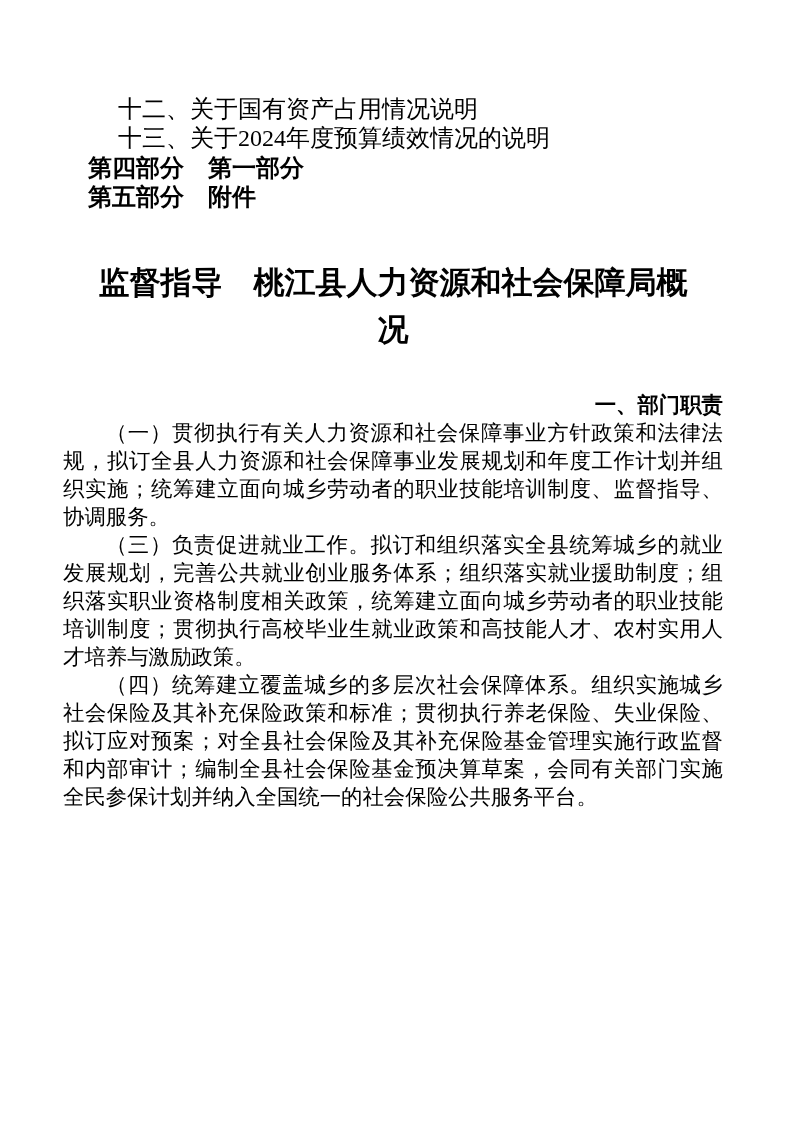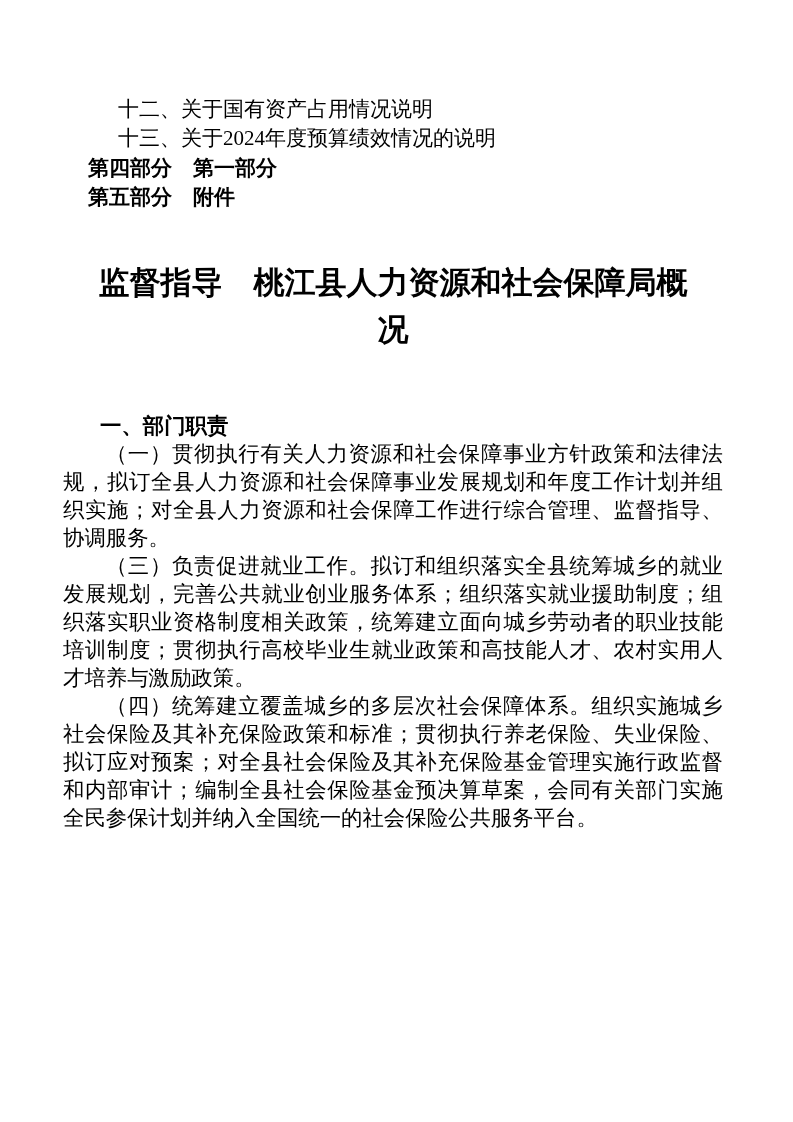--- a/index.html
+++ b/index.html
@@ -11,21 +11,21 @@
     font-family: "Liberation Serif", "DejaVu Serif", serif;
     overflow: hidden;
   }
   .page {
     width: 793px;
     height: 1122px;
     padding: 95px 70px 0 63px;
     background: #ffffff;
   }
   .toc-block {
-    font-size: 21px;
+    font-size: 24px;
     line-height: 29px;
   }
   .toc-item {
     padding-left: 55px;
     font-weight: normal;
   }
   .toc-part {
     padding-left: 25px;
     font-weight: bold;
     font-family: "Liberation Sans", "DejaVu Sans", sans-serif;
@@ -33,26 +33,27 @@
   .doc-title {
     width: 596px;
     margin: 48px auto 0 auto;
     font-size: 31px;
     line-height: 47px;
     font-weight: bold;
     text-align: center;
     font-family: "Liberation Serif", "DejaVu Serif", serif;
   }
   .section-heading {
-    margin-top: 59px;
+    margin-top: 38px;
     padding-left: 37px;
     font-size: 21.4px;
     line-height: 28px;
     font-weight: bold;
     font-family: Liberation Serif, serif;
+    text-align: right;
   }
   .body-para {
     font-size: 21.4px;
     line-height: 28px;
     text-indent: 2em;
     text-align: justify;
   }
 </style>
 </head>
 <body>
@@ -64,18 +65,18 @@
     <div class="toc-item">十三、关于2024年度预算绩效情况的说明</div>
     <div class="toc-part">第四部分　第一部分</div>
     <div class="toc-part">第五部分　附件</div>
   </div>
 
   <h1 class="doc-title">监督指导　桃江县人力资源和社会保障局概况</h1>
 
   <h2 class="section-heading">一、部门职责</h2>
 
   <div>
-    <p class="body-para">（一）贯彻执行有关人力资源和社会保障事业方针政策和法律法规，拟订全县人力资源和社会保障事业发展规划和年度工作计划并组织实施；对全县人力资源和社会保障工作进行综合管理、监督指导、协调服务。</p>
+    <p class="body-para">（一）贯彻执行有关人力资源和社会保障事业方针政策和法律法规，拟订全县人力资源和社会保障事业发展规划和年度工作计划并组织实施；统筹建立面向城乡劳动者的职业技能培训制度、监督指导、协调服务。</p>
     <p class="body-para">（三）负责促进就业工作。拟订和组织落实全县统筹城乡的就业发展规划，完善公共就业创业服务体系；组织落实就业援助制度；组织落实职业资格制度相关政策，统筹建立面向城乡劳动者的职业技能培训制度；贯彻执行高校毕业生就业政策和高技能人才、农村实用人才培养与激励政策。</p>
     <p class="body-para">（四）统筹建立覆盖城乡的多层次社会保障体系。组织实施城乡社会保险及其补充保险政策和标准；贯彻执行养老保险、失业保险、拟订应对预案；对全县社会保险及其补充保险基金管理实施行政监督和内部审计；编制全县社会保险基金预决算草案，会同有关部门实施全民参保计划并纳入全国统一的社会保险公共服务平台。</p>
   </div>
 
 </div>
 
 </body></html>

